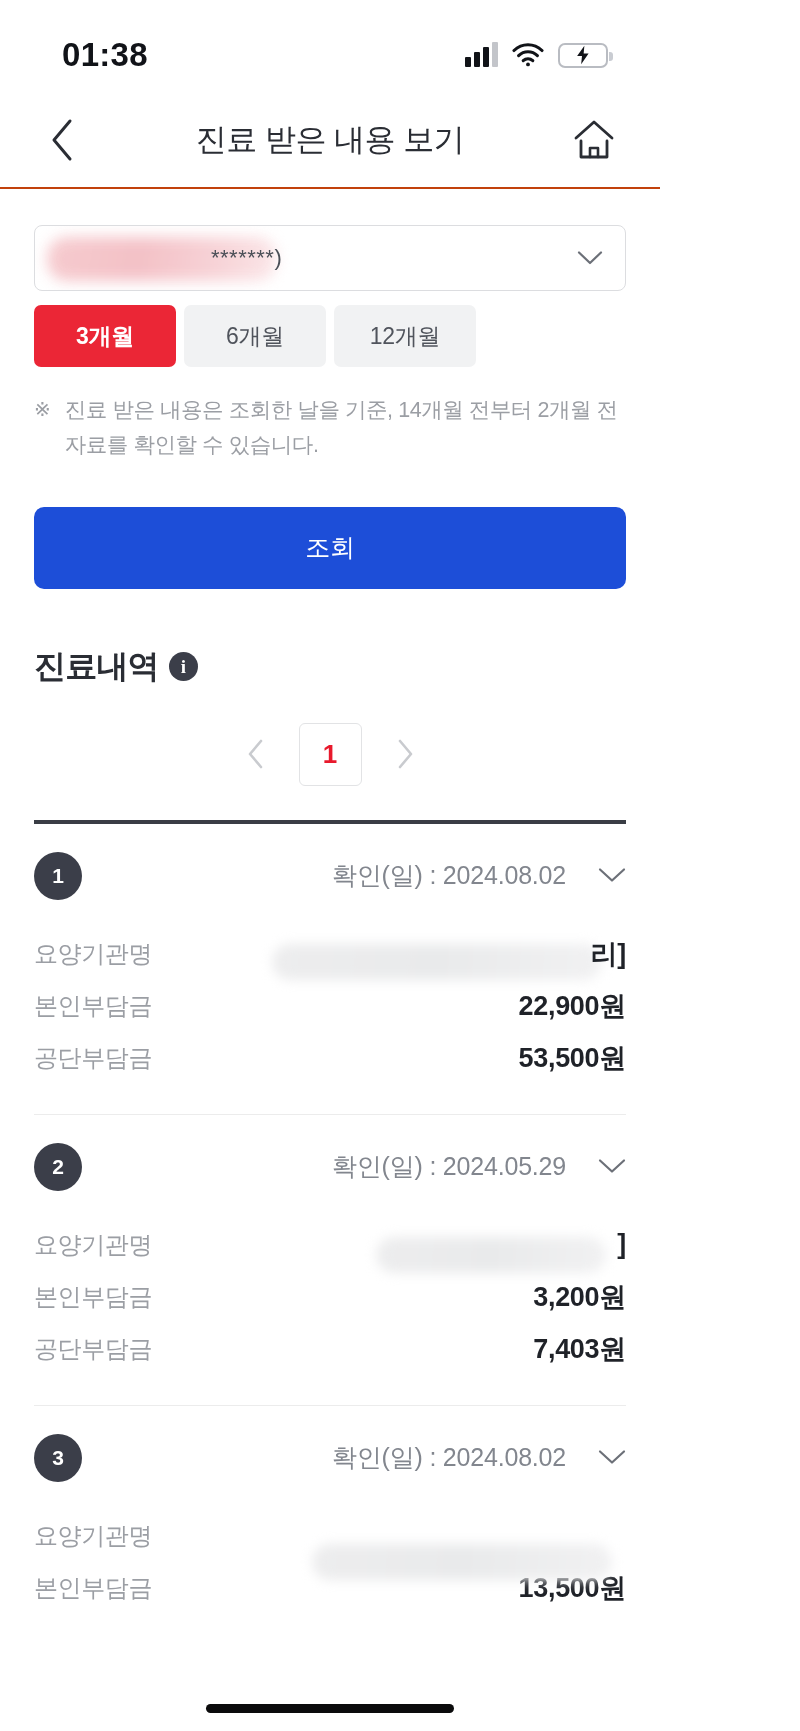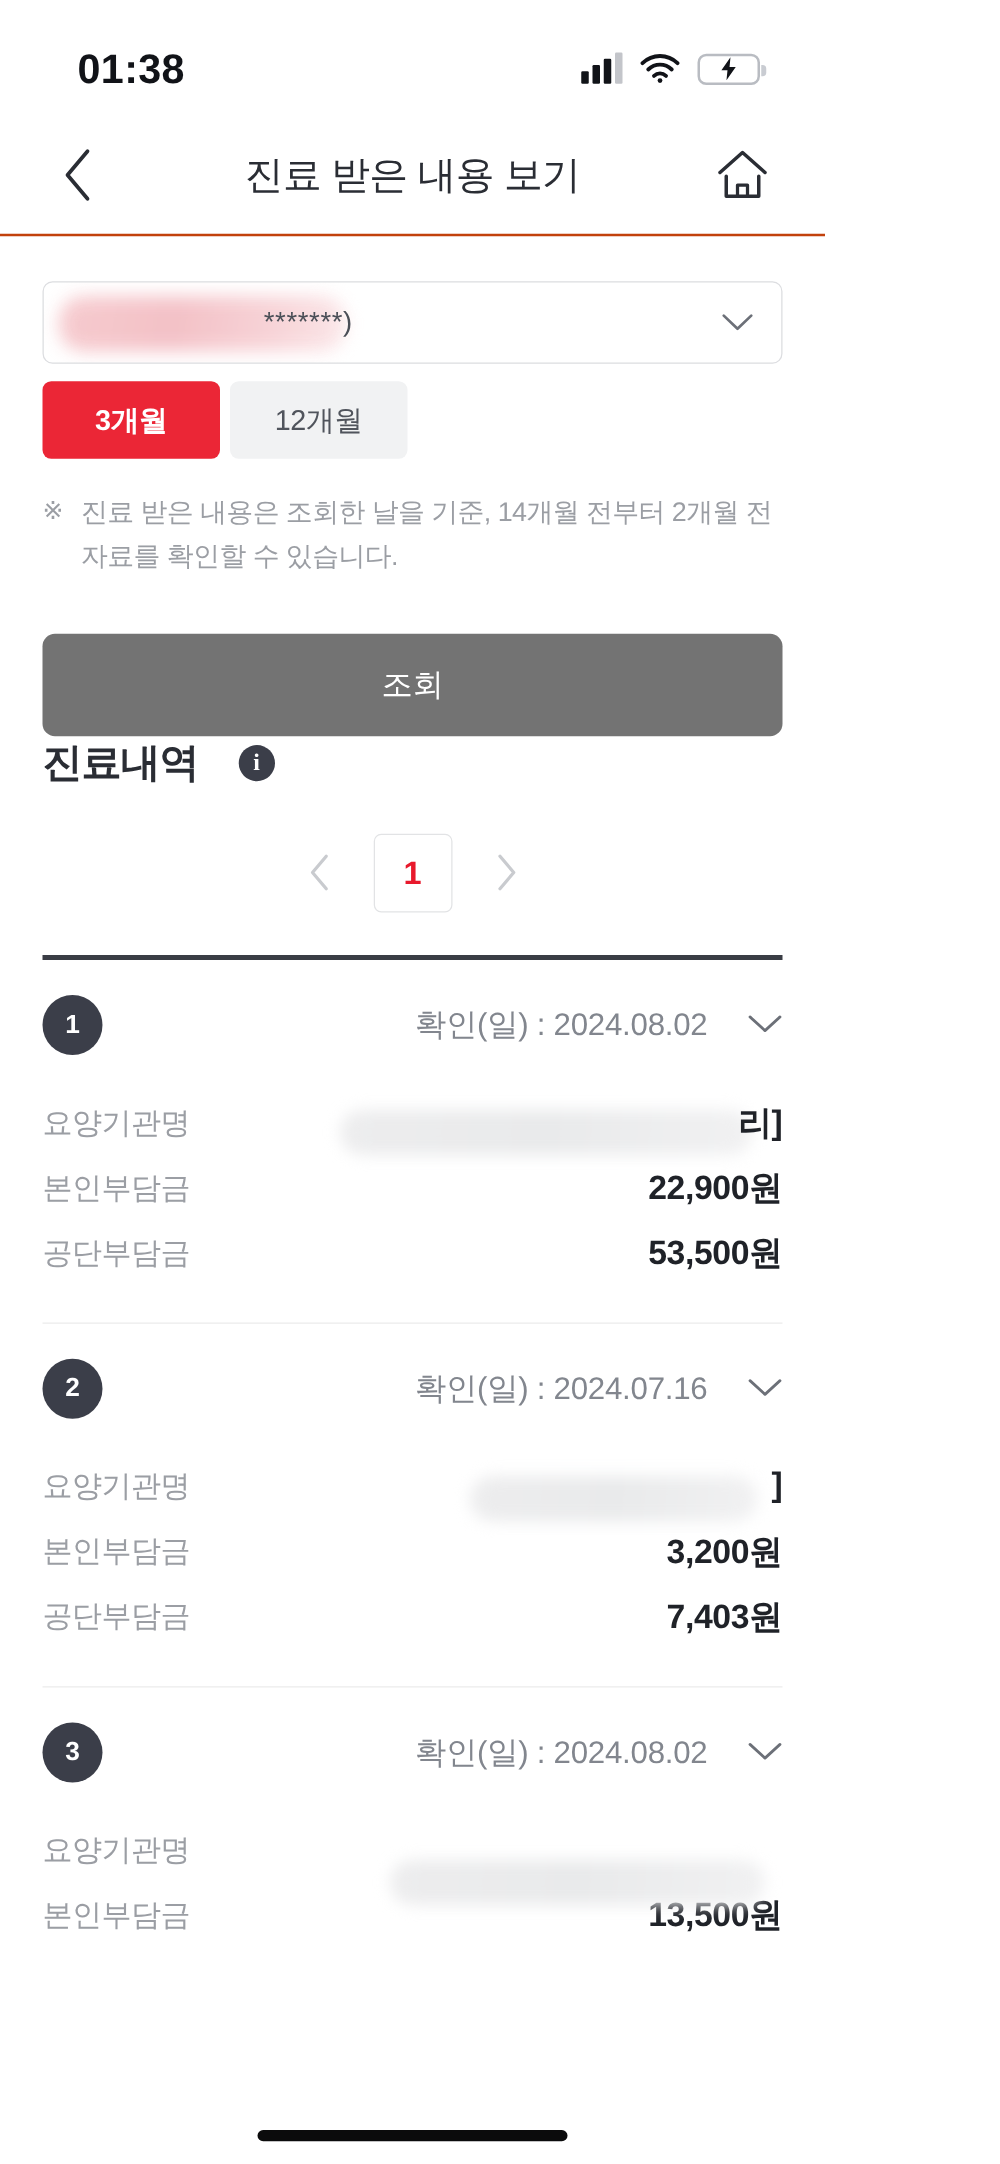--- a/index.html
+++ b/index.html
@@ -205,35 +205,36 @@
     color: #9b9ea4;
     line-height: 1.62;
     letter-spacing: -0.45px;
   }
 
   
   .search-btn {
     margin-top: 44px;
     height: 82px;
     border-radius: 10px;
-    background: #737373;
+    background: #1d4ed8;
     color: #ffffff;
     font-size: 25px;
     font-weight: 500;
     display: flex;
     align-items: center;
     justify-content: center;
     letter-spacing: -0.3px;
   }
 
   
   .section-head {
-    display: flex;
-    align-items: center;
-    gap: 32px;
+    margin-top: 56px;
+    display: flex;
+    align-items: center;
+    gap: 10px;
   }
   .section-title {
     font-size: 32px;
     font-weight: 700;
     color: #2a2d34;
     letter-spacing: -0.8px;
   }
   .info-icon {
     width: 29px; height: 29px;
     border-radius: 50%;
@@ -416,20 +417,21 @@
     <div class="select-box">
       <span class="redaction-pink"></span>
       <span class="select-value">*******)</span>
       <svg width="26" height="16" viewBox="0 0 26 16" fill="none">
         <path d="M2 2.5 13 13 24 2.5" stroke="#6c7078" stroke-width="2.2" stroke-linecap="round" stroke-linejoin="round"></path>
       </svg>
     </div>
 
     <div class="period-tabs">
       <div class="period-tab active">3개월</div>
+      <div class="period-tab">6개월</div>
       <div class="period-tab">12개월</div>
     </div>
 
     <div class="notice">
       <span class="notice-mark">※</span>
       <span class="notice-text">진료 받은 내용은 조회한 날을 기준, 14개월 전부터 2개월 전 자료를 확인할 수 있습니다.</span>
     </div>
 
     <div class="search-btn">조회</div>
 
@@ -480,21 +482,21 @@
             <span class="rec-label">공단부담금</span>
             <span class="rec-value">53,500원</span>
           </div>
         </div>
       </div>
 
       <div class="record">
         <div class="record-head">
           <span class="record-badge">2</span>
           <span class="record-head-right">
-            <span class="record-date">확인(일) : 2024.07.16</span>
+            <span class="record-date">확인(일) : 2024.05.29</span>
             <svg width="28" height="17" viewBox="0 0 28 17" fill="none">
               <path d="M2 2.5 14 13.5 26 2.5" stroke="#6c7078" stroke-width="2.2" stroke-linecap="round" stroke-linejoin="round"></path>
             </svg>
           </span>
         </div>
         <div class="record-rows">
           <div class="rec-row">
             <span class="rec-label">요양기관명</span>
             <span class="rec-value masked">
               <span class="redaction-gray" style="width:230px;right:20px;"></span>

